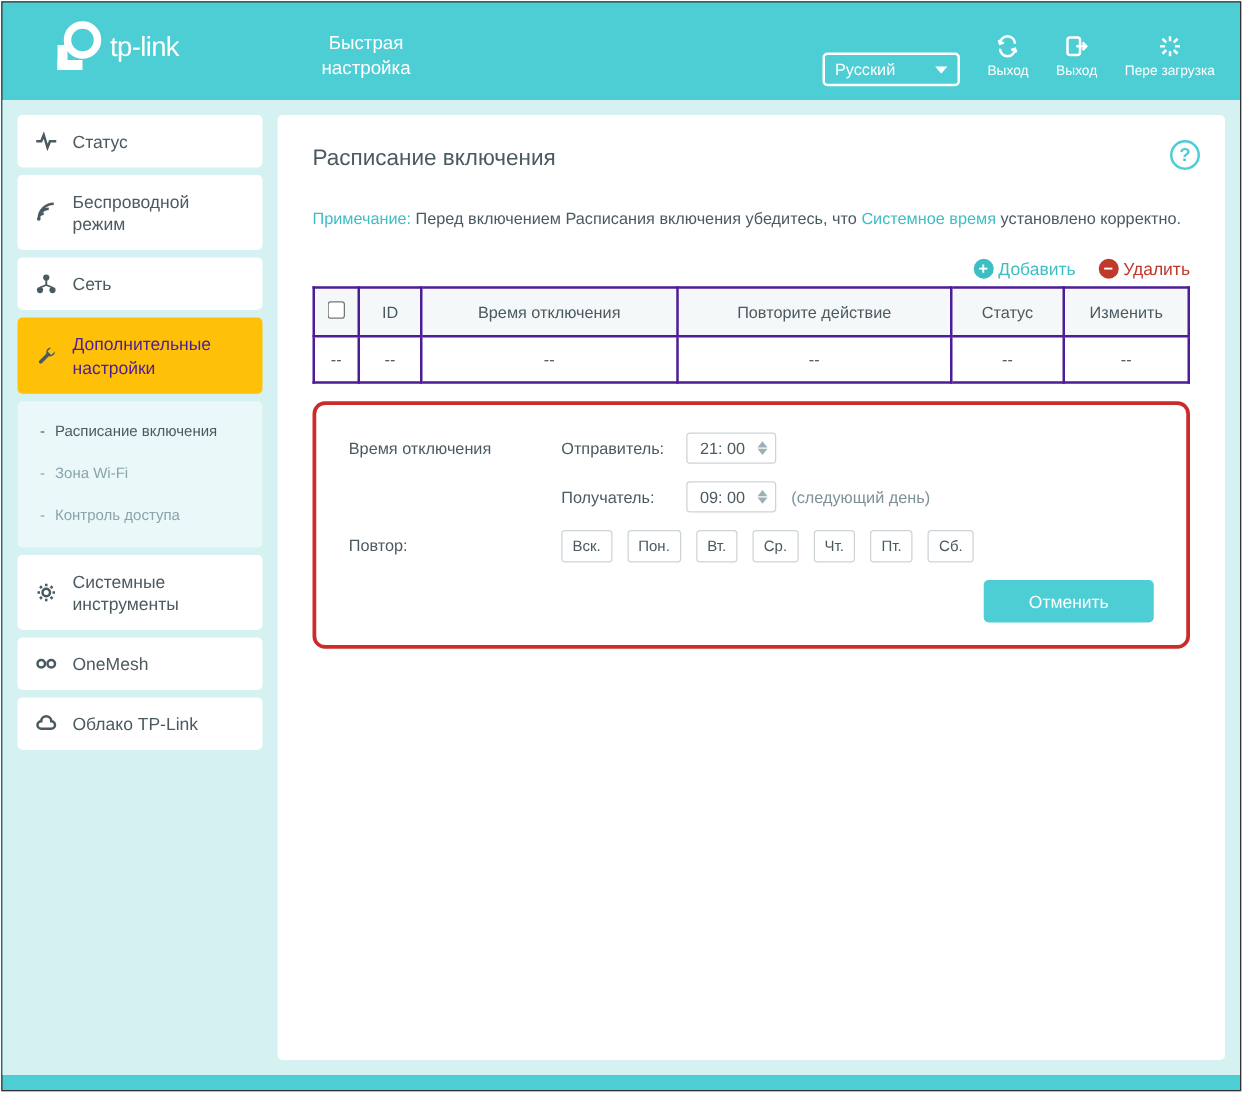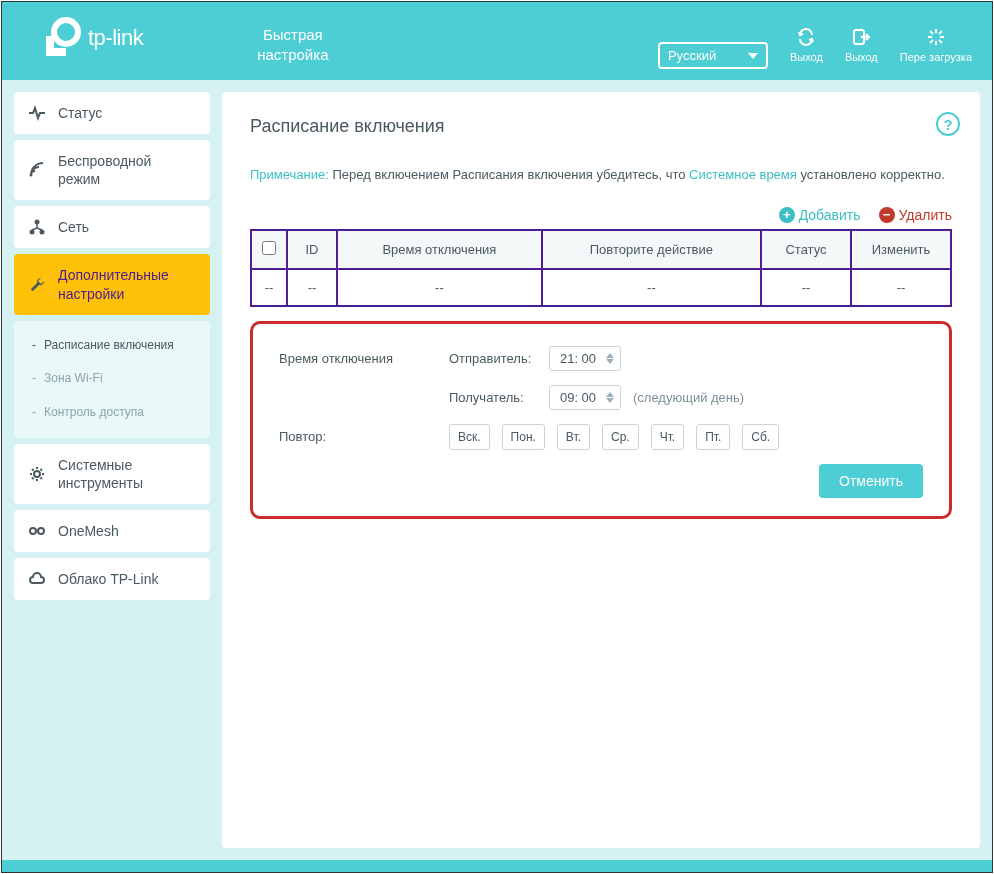--- a/index.html
+++ b/index.html
@@ -50,21 +50,21 @@
 .time-input{display:inline-flex;align-items:center;border:1px solid #ccd4d7;border-radius:3px;padding:4px 6px;gap:6px;background:#fff}
 .time-input span{min-width:44px;text-align:center}
 .spinner{display:flex;flex-direction:column;gap:1px}
 .spinner div{width:0;height:0;border-left:4px solid transparent;border-right:4px solid transparent;cursor:pointer}
 .spinner .up{border-bottom:5px solid #9bb0b6}
 .spinner .down{border-top:5px solid #9bb0b6}
 .next-day{margin-left:12px;color:#7c9198}
 .days{display:flex;gap:12px}
 .day{border:1px solid #ccd4d7;border-radius:3px;padding:5px 8px;font-size:12px;cursor:pointer;background:#fff}
 .btns{display:flex;justify-content:flex-end;gap:12px;margin-top:14px}
-.btn{padding:9px 20px;border-radius:4px;font-size:14px;cursor:pointer;color:#fff;border:none}
+.btn{padding:9px 36px;border-radius:4px;font-size:14px;cursor:pointer;color:#fff;border:none}
 .btn-cancel{background:#4dcdd4}
 .btn-save{background:#4dcdd4}
 </style>
 </head>
 <body>
 
 <div class="frame">
   <div class="header">
     <div class="logo">
       <svg viewBox="0 0 44 44">

